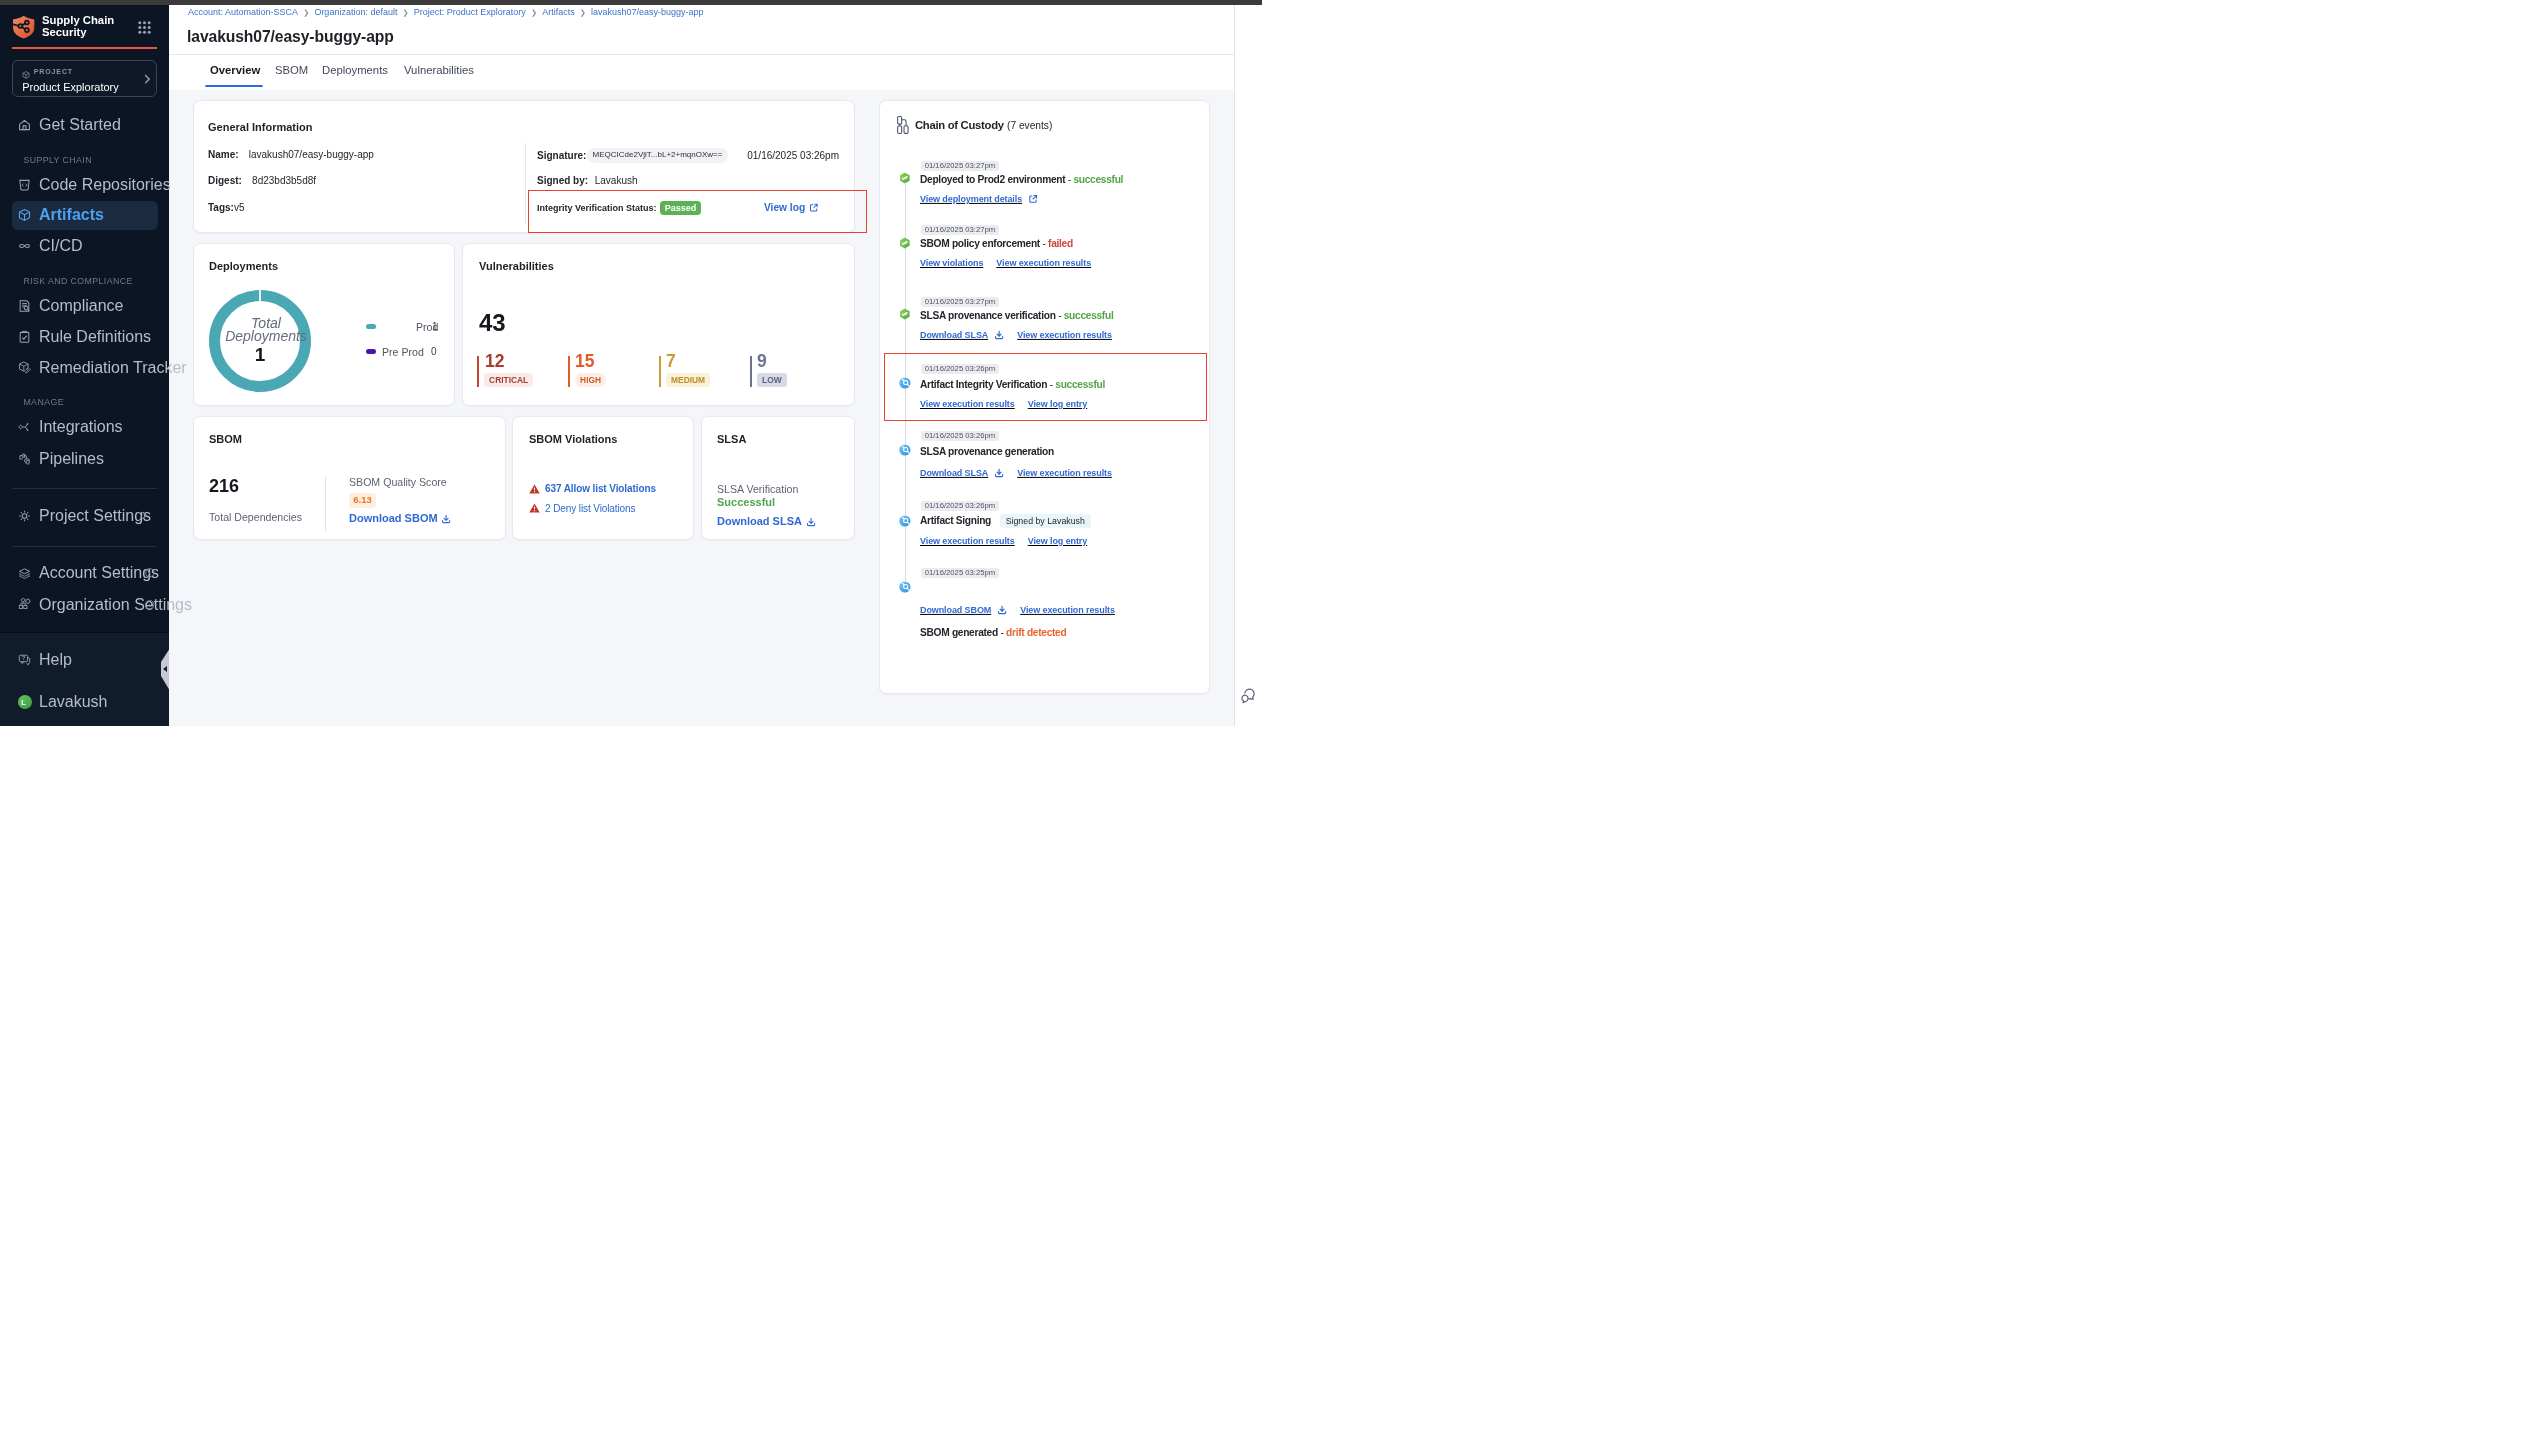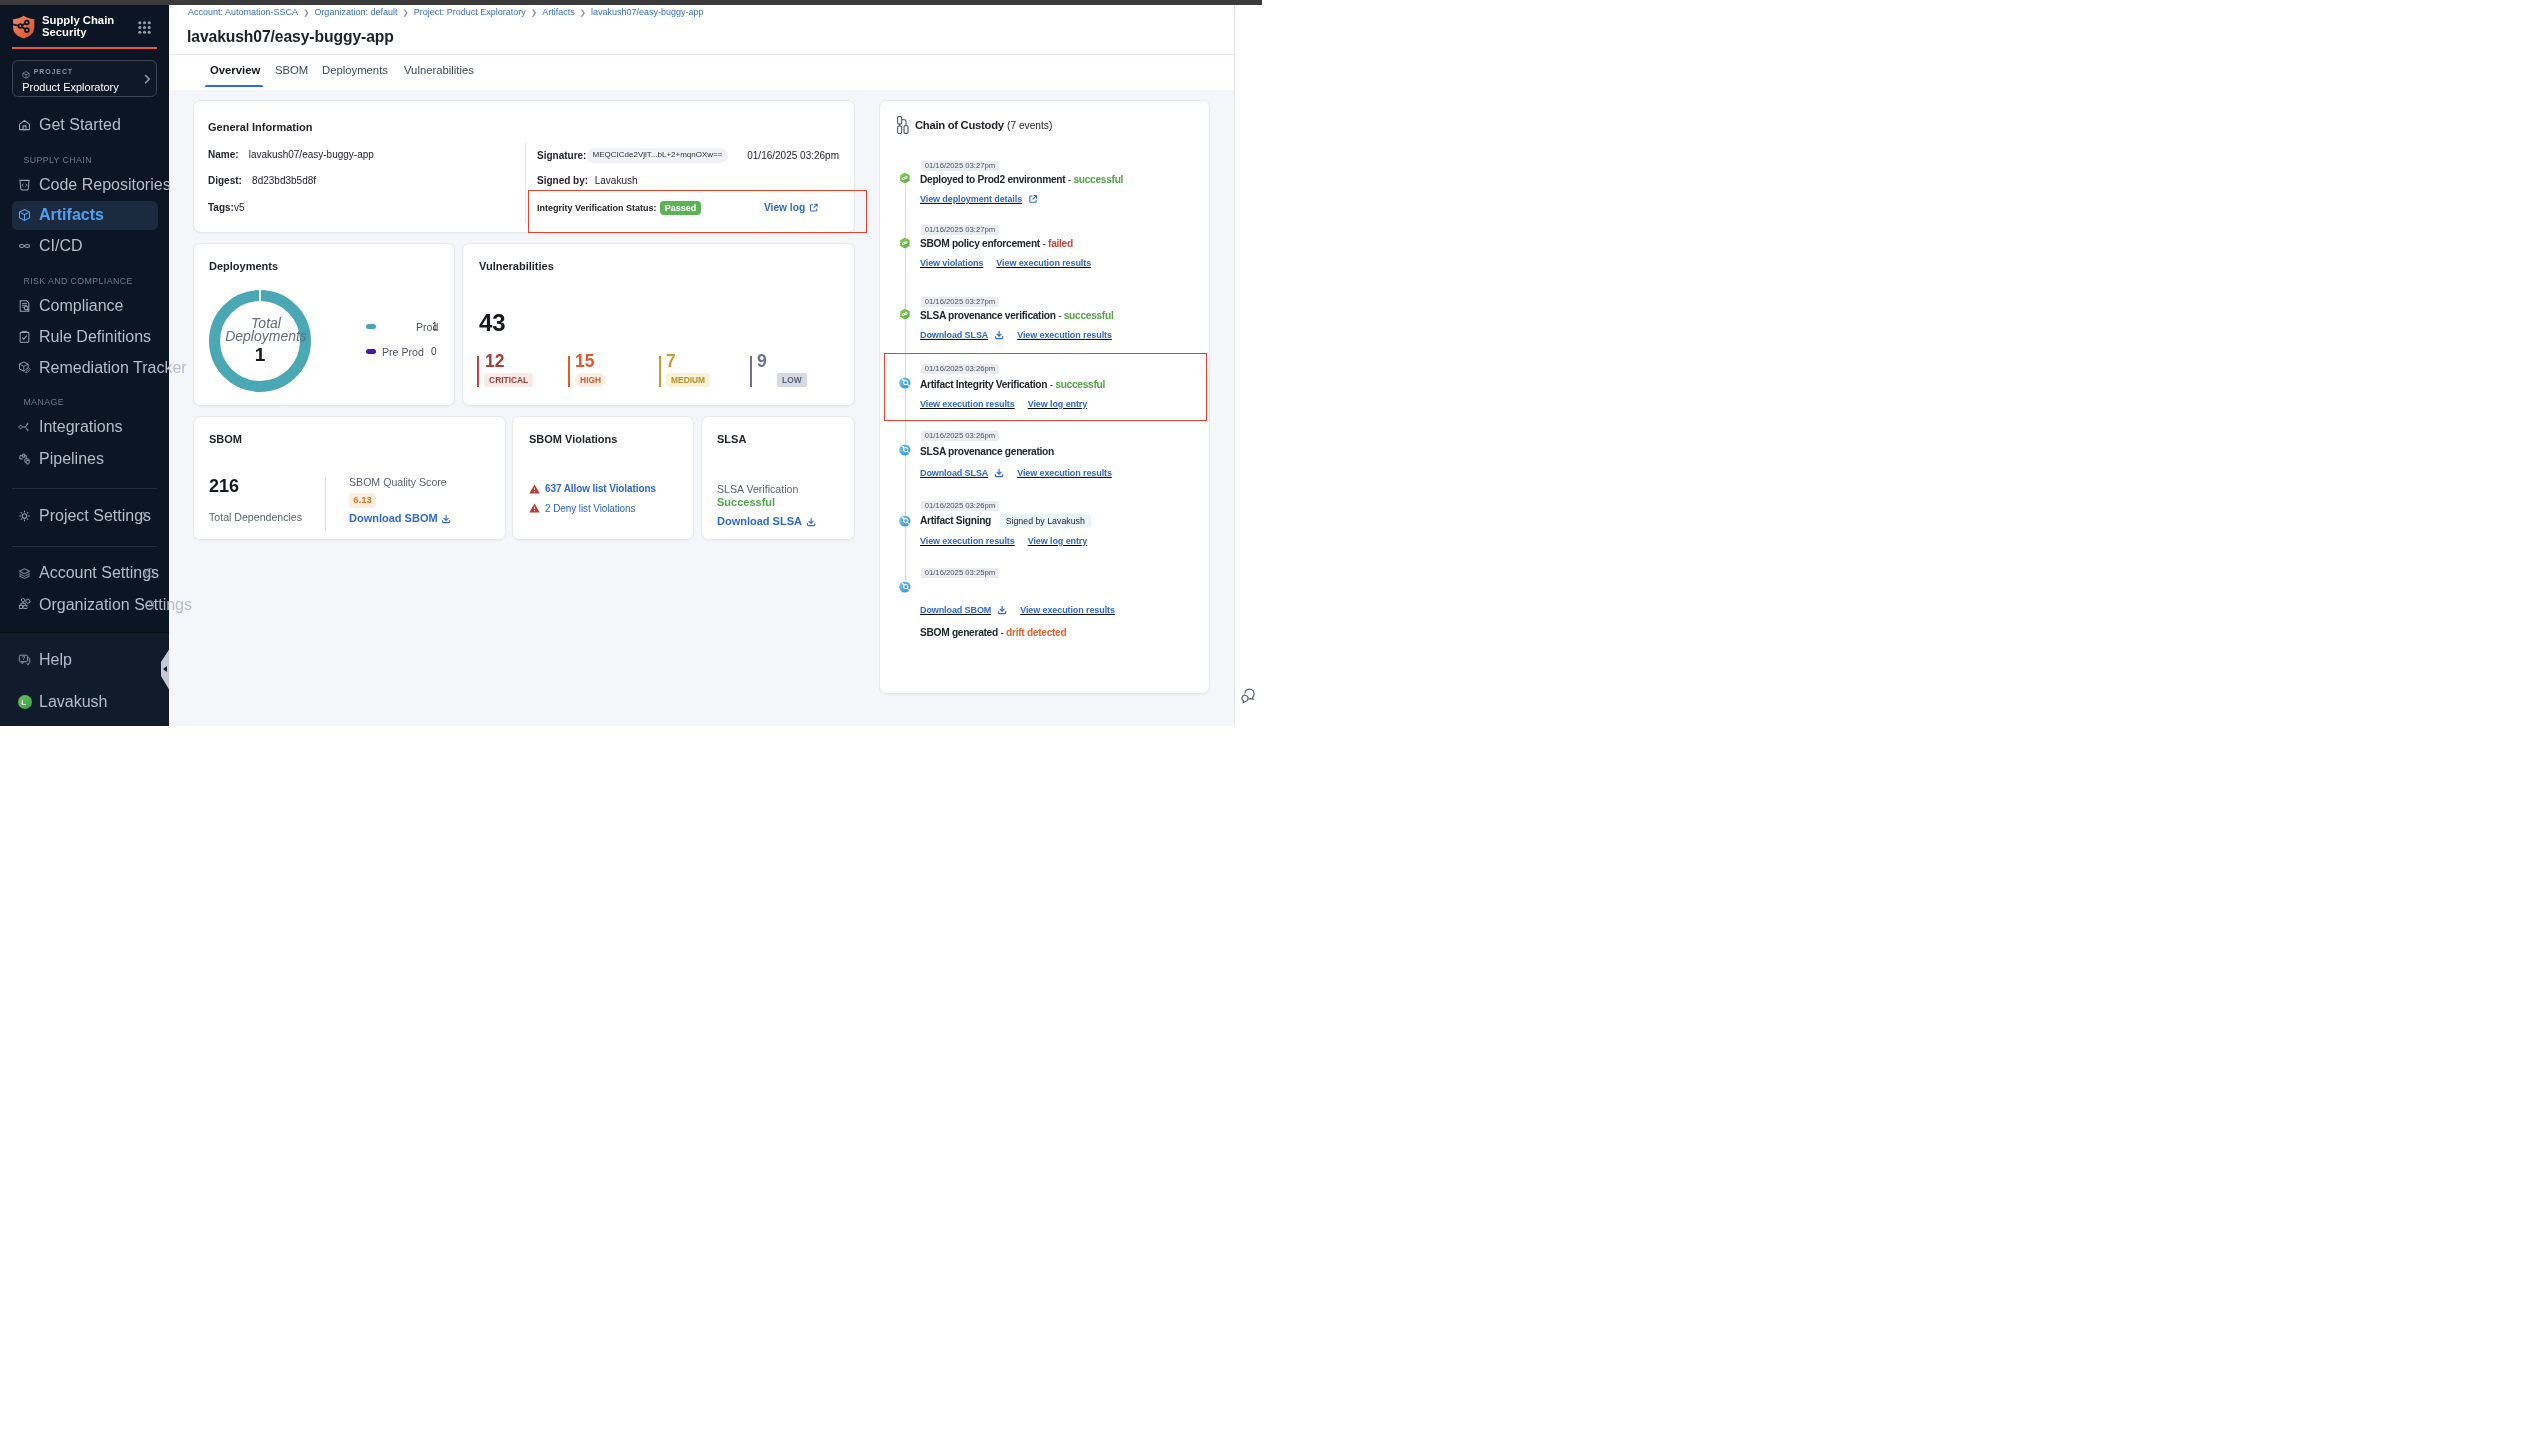--- a/index.html
+++ b/index.html
@@ -234,21 +234,21 @@
 <div class="abs" style="left:485px;top:351px;font-size:17.5px;font-weight:bold;color:#aa3b2e;">12</div>
 <div class="abs" style="left:484px;top:373px;height:14px;padding:0 5.1px;background:#f9e9e7;border-radius:2.9px;font-size:8.4px;font-weight:bold;color:#a63e32;line-height:14px;">CRITICAL</div>
 <div class="abs" style="left:568px;top:356px;width:2.2px;height:31px;background:#e4592b;"></div>
 <div class="abs" style="left:575px;top:351px;font-size:17.5px;font-weight:bold;color:#e4592b;">15</div>
 <div class="abs" style="left:575px;top:373px;height:14px;padding:0 5.1px;background:#fceee5;border-radius:7px;font-size:8.4px;font-weight:bold;color:#d55a28;line-height:14px;">HIGH</div>
 <div class="abs" style="left:659px;top:356px;width:2.2px;height:31px;background:#cf9a2f;"></div>
 <div class="abs" style="left:666px;top:351px;font-size:17.5px;font-weight:bold;color:#cf9a2f;">7</div>
 <div class="abs" style="left:666px;top:373px;height:14px;padding:0 5.1px;background:#faf2d6;border-radius:2.9px;font-size:8.4px;font-weight:bold;color:#bd8d2a;line-height:14px;">MEDIUM</div>
 <div class="abs" style="left:750px;top:356px;width:2.2px;height:31px;background:#6b7390;"></div>
 <div class="abs" style="left:757px;top:351px;font-size:17.5px;font-weight:bold;color:#6b7390;">9</div>
-<div class="abs" style="left:757px;top:373px;height:14px;padding:0 5.1px;background:#d7dae5;border-radius:2.9px;font-size:8.4px;font-weight:bold;color:#5a6178;line-height:14px;margin-left:20px;">LOW</div>
+<div class="abs" style="left:757px;top:373px;height:14px;padding:0 5.1px;background:#d7dae5;border-radius:2.9px;font-size:8.4px;font-weight:bold;color:#5a6178;line-height:14px;">LOW</div>
 
 <div class="card" style="left:193px;top:416px;width:313px;height:124px;"></div>
 <div class="ctitle" style="left:209px;top:433px;">SBOM</div>
 <div class="abs" style="left:209px;top:476px;font-size:18px;line-height:21px;font-weight:bold;color:#15181d;">216</div>
 <div class="abs" style="left:209px;top:511px;font-size:10.6px;color:#5d6372;">Total Dependencies</div>
 <div class="abs" style="left:325px;top:476px;width:0.7px;height:56px;background:#dfe2e9;"></div>
 <div class="abs" style="left:349px;top:476px;font-size:10.6px;color:#5d6372;">SBOM Quality Score</div>
 <div class="abs" style="left:349px;top:493px;width:27px;height:14.6px;background:#fdeedd;border-radius:3.7px;font-size:9.5px;font-weight:bold;color:#e8742c;text-align:center;line-height:14.6px;">6.13</div>
 <div class="abs bluelink" style="left:349px;top:512px;font-size:11px;font-weight:bold;">Download SBOM</div>
 <svg class="abs" style="left:441px;top:514px;" width="10.2" height="10.2" viewBox="0 0 16 16" fill="none" stroke="#3069d1" stroke-width="1.7" stroke-linecap="round" stroke-linejoin="round">

